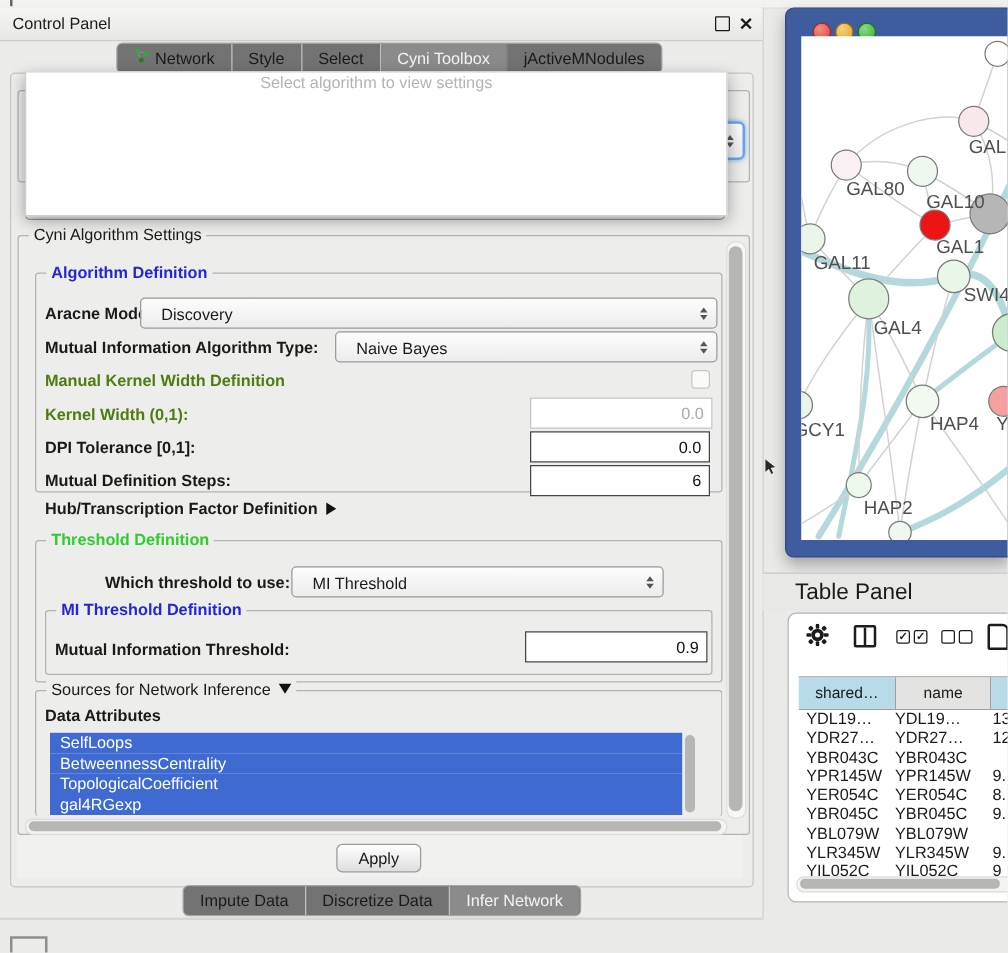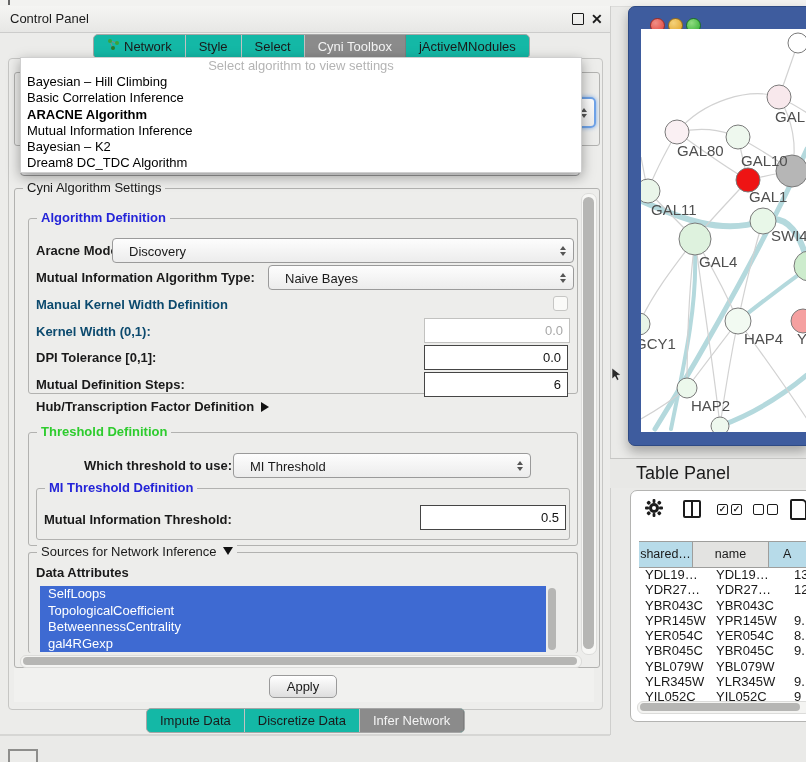--- a/index.html
+++ b/index.html
@@ -11,35 +11,35 @@
   .top-tick{left:8px;top:0;width:2px;height:5px;background:#666;}
   
   .cp{left:0;top:6px;width:610px;height:729px;background:#ececea;border-right:1px solid #cfcfcd;}
   .cp-titlebar{left:0;top:6px;width:610px;height:26px;background:linear-gradient(#f5f5f3,#e7e7e5);
                border-bottom:1px solid #cccccb;font-size:13px;line-height:26px;}
   .cp-title{margin-left:10px;}
   .float-ic{left:572px;top:13px;width:10px;height:10px;border:1.6px solid #1a1a1a;border-radius:1px;}
   .close-ic{left:591px;top:6px;font-size:14px;font-weight:bold;line-height:26px;}
   .cp-bottomline{left:0;top:734px;width:610px;height:2px;background:#d6d6d4;}
   
-  .tabbar{display:flex;border:1px solid #a6a6a6;border-radius:5px;overflow:hidden;background:#14b8a6;height:23px;}
+  .tabbar{display:flex;border:1px solid #a6a6a6;border-radius:5px;overflow:hidden;background:#737373;height:23px;}
   .tab{font-size:13px;line-height:23px;padding:0 13px;border-right:1px solid #c2c2c2;color:#1a1a1a;white-space:nowrap;display:flex;align-items:center;gap:4px;}
   .tab:last-child{border-right:none;}
   .tab.sel{background:#8b8b8b;color:#f4f4f4;border-right:1px solid #7e7e7e;}
   .toptabs{left:93px;top:34px;}
   .bottabs{left:146px;top:708px;}
   
   .content{left:8px;top:58px;width:593px;height:650px;border:1px solid #c6c6c4;border-radius:4px;background:#ededeb;}
   
   .group{position:absolute;border:1px solid #b2b2b0;border-radius:3px;}
   .legend{position:absolute;top:-9px;left:8px;background:#ededeb;padding:0 4px;font-size:13px;white-space:nowrap;}
   .legend.blue{color:#2424d8;font-weight:bold;}
   .legend.green{color:#2ecc2e;font-weight:bold;}
   .lbl{position:absolute;font-size:13px;font-weight:bold;white-space:nowrap;}
-  .lbl.dis{color:#0c4a6e;}
+  .lbl.dis{color:#4d7c0f;}
   .plain{font-weight:normal;}
   
   .combo{position:absolute;height:25px;border:1px solid #9a9a9a;border-radius:4px;
          background:linear-gradient(#fdfdfd,#ececec);font-size:13px;line-height:25px;padding-left:16px;box-sizing:border-box;}
   .stepper{position:absolute;right:7px;top:50%;transform:translateY(-50%);display:flex;flex-direction:column;gap:2px;}
   .tri-up{width:0;height:0;border-left:3.5px solid transparent;border-right:3.5px solid transparent;border-bottom:4.5px solid #555;}
   .tri-dn{width:0;height:0;border-left:3.5px solid transparent;border-right:3.5px solid transparent;border-top:4.5px solid #555;}
   
   .nfield{position:absolute;height:23px;background:#fff;font-size:13px;line-height:23px;
           text-align:right;padding-right:6px;box-sizing:content-box;}
@@ -81,21 +81,21 @@
   .tp-bar{left:610px;top:458px;width:196px;height:29px;background:#e8e8e6;border-top:1px solid #c6c6c4;}
   .tp-title{margin-left:26px;font-size:18px;line-height:29px;}
   .tpanel{left:630px;top:490px;width:200px;height:230px;background:#fff;border:1px solid #b4b4b2;border-radius:7px;}
   .ticon{position:absolute;}
   .colicon{width:14px;height:14px;border:2px solid #1c1c1c;border-radius:2px;}
   .colicon:after{content:"";position:absolute;left:6px;top:0;width:2px;height:14px;background:#1c1c1c;}
   .cb{display:inline-block;width:9px;height:9px;border:1.5px solid #1c1c1c;border-radius:2px;font-size:9px;line-height:9px;text-align:center;font-weight:bold;margin-right:3px;vertical-align:top;}
   .docicon{width:13px;height:17px;border:2px solid #1c1c1c;border-radius:2px 5px 2px 2px;}
   .thead{position:absolute;left:8px;top:50px;display:flex;height:25px;border-top:1px solid #9e9e9c;border-bottom:1px solid #9e9e9c;}
   .th{font-size:12.5px;line-height:25px;text-align:center;border-right:1px solid #9e9e9c;box-sizing:border-box;}
-  .th.c1{width:54px;background:#b7dbe9;}
+  .th.c1{width:78px;background:#b7dbe9;}
   .th.c2{width:76px;background:#e3e3e1;}
   .th.c3{width:60px;background:#b7dbe9;text-align:left;padding-left:14px;}
   .tbody{position:absolute;left:8px;top:76px;width:210px;}
   .trow{display:flex;height:15.3px;}
   .tc{font-size:13px;line-height:15.3px;white-space:nowrap;overflow:hidden;box-sizing:border-box;}
   .tc.c1{width:71px;padding-left:6px;}
   .tc.c2{width:76px;padding-left:6px;}
   .tc.c3{width:60px;padding-left:8px;}
   .cursor{left:612px;top:367px;z-index:90;}
 </style>
@@ -204,30 +204,30 @@
   <span>MI Threshold</span>
   <span class="stepper">
       <span class="tri-up"></span>
       <span class="tri-dn"></span>
     </span>
 </div>
 <div class="abs group" style="left:36px;top:488px;width:532px;height:50px;">
   <span class="legend blue">MI Threshold Definition</span>
 </div>
 <div class="abs lbl" style="left:44px;top:512px;">Mutual Information Threshold:</div>
-<div class="abs nfield en" style="left:420px;top:505px;width:138px;">0.5</div>
+<div class="abs nfield en" style="left:420px;top:505px;width:138px;">0.9</div>
 
 <div class="abs group" style="left:28px;top:552px;width:548px;height:100px;border-bottom:none;">
   <span class="legend"><span>Sources for Network Inference</span><span class="exp-d"></span></span>
 </div>
 <div class="abs lbl" style="left:36px;top:565px;">Data Attributes</div>
 <div class="abs attr-list" style="left:40px;top:586px;width:506px;height:66px;" id="attr-list">
     <div class="attr-item">SelfLoops</div>
+    <div class="attr-item">BetweennessCentrality</div>
     <div class="attr-item">TopologicalCoefficient</div>
-    <div class="attr-item">BetweennessCentrality</div>
     <div class="attr-item">gal4RGexp</div>
   </div>
 <div class="abs vthumb" style="left:548px;top:588px;width:8px;height:62px;"></div>
 
 <div class="abs htrack" style="left:20px;top:655px;width:560px;height:11px;">
   <span class="vthumb" style="left:2px;top:1px;width:554px;height:8px;"></span>
 </div>
 
 <div class="abs apply-strip"></div>
 <div class="abs btn" style="left:269px;top:675px;width:66px;">Apply</div>
@@ -242,28 +242,20 @@
   <div class="tab sel">
       <span>Infer Network</span>
     </div>
 </div>
 
 <div class="abs cp-bottomline"></div>
 <div class="abs mini-sq"></div>
 
 <div class="abs popup">
   <div class="dd-ph">Select algorithm to view settings</div>
-  <div id="dd-items">
-      <div class="dd-item">Bayesian – Hill Climbing</div>
-      <div class="dd-item">Basic Correlation Inference</div>
-      <div class="dd-item bold">ARACNE Algorithm</div>
-      <div class="dd-item">Mutual Information Inference</div>
-      <div class="dd-item">Bayesian – K2</div>
-      <div class="dd-item">Dream8 DC_TDC Algorithm</div>
-    </div>
 </div>
 
 <div class="abs netwin">
   <div class="light l-red"></div>
   <div class="light l-yel"></div>
   <div class="light l-grn"></div>
   <div class="canvas">
     <svg id="net-svg" width="166" height="403" viewBox="0 0 166 403">
       <g stroke="#b4d9dd" fill="none" stroke-linecap="round">
         <path d="M-4,170 C40,190 80,206 122,192 C148,183 160,208 168,237" stroke-width="6"></path>

